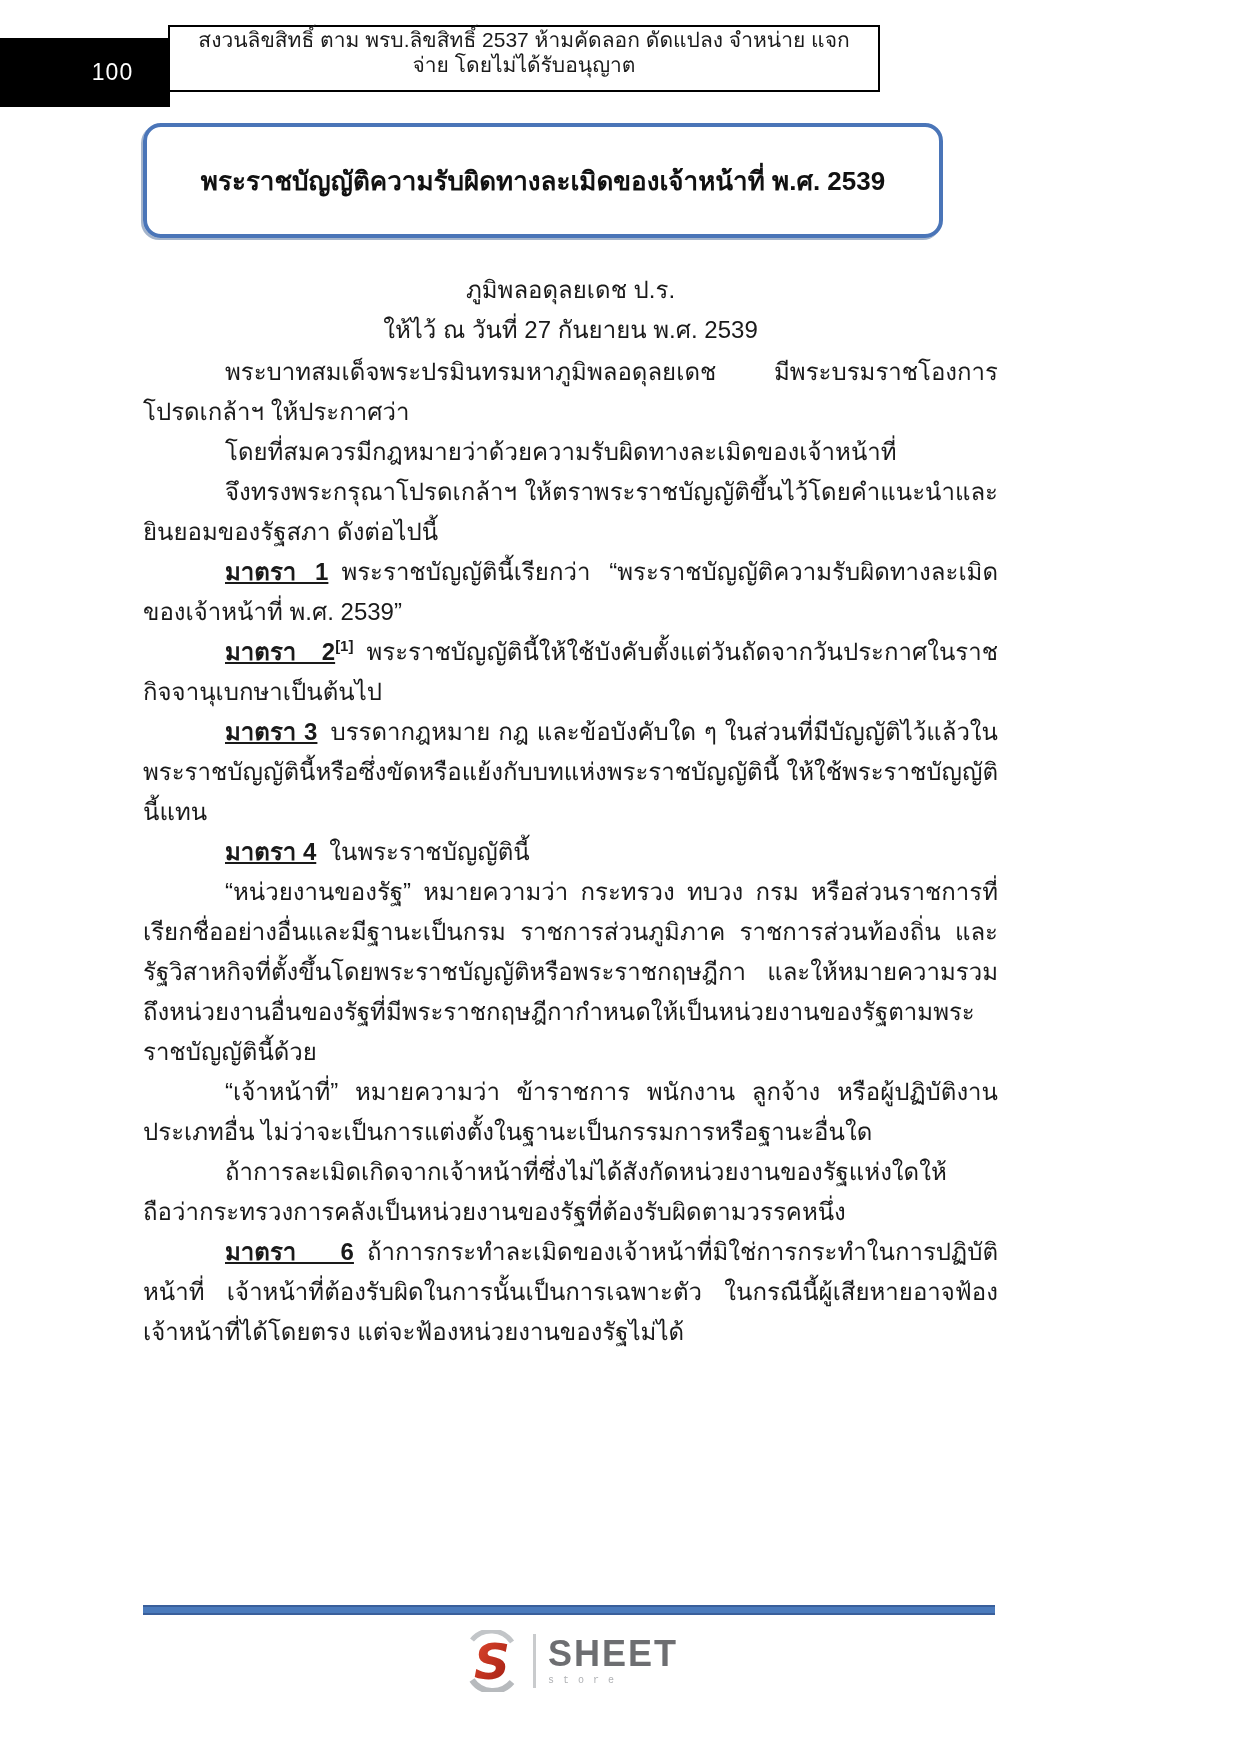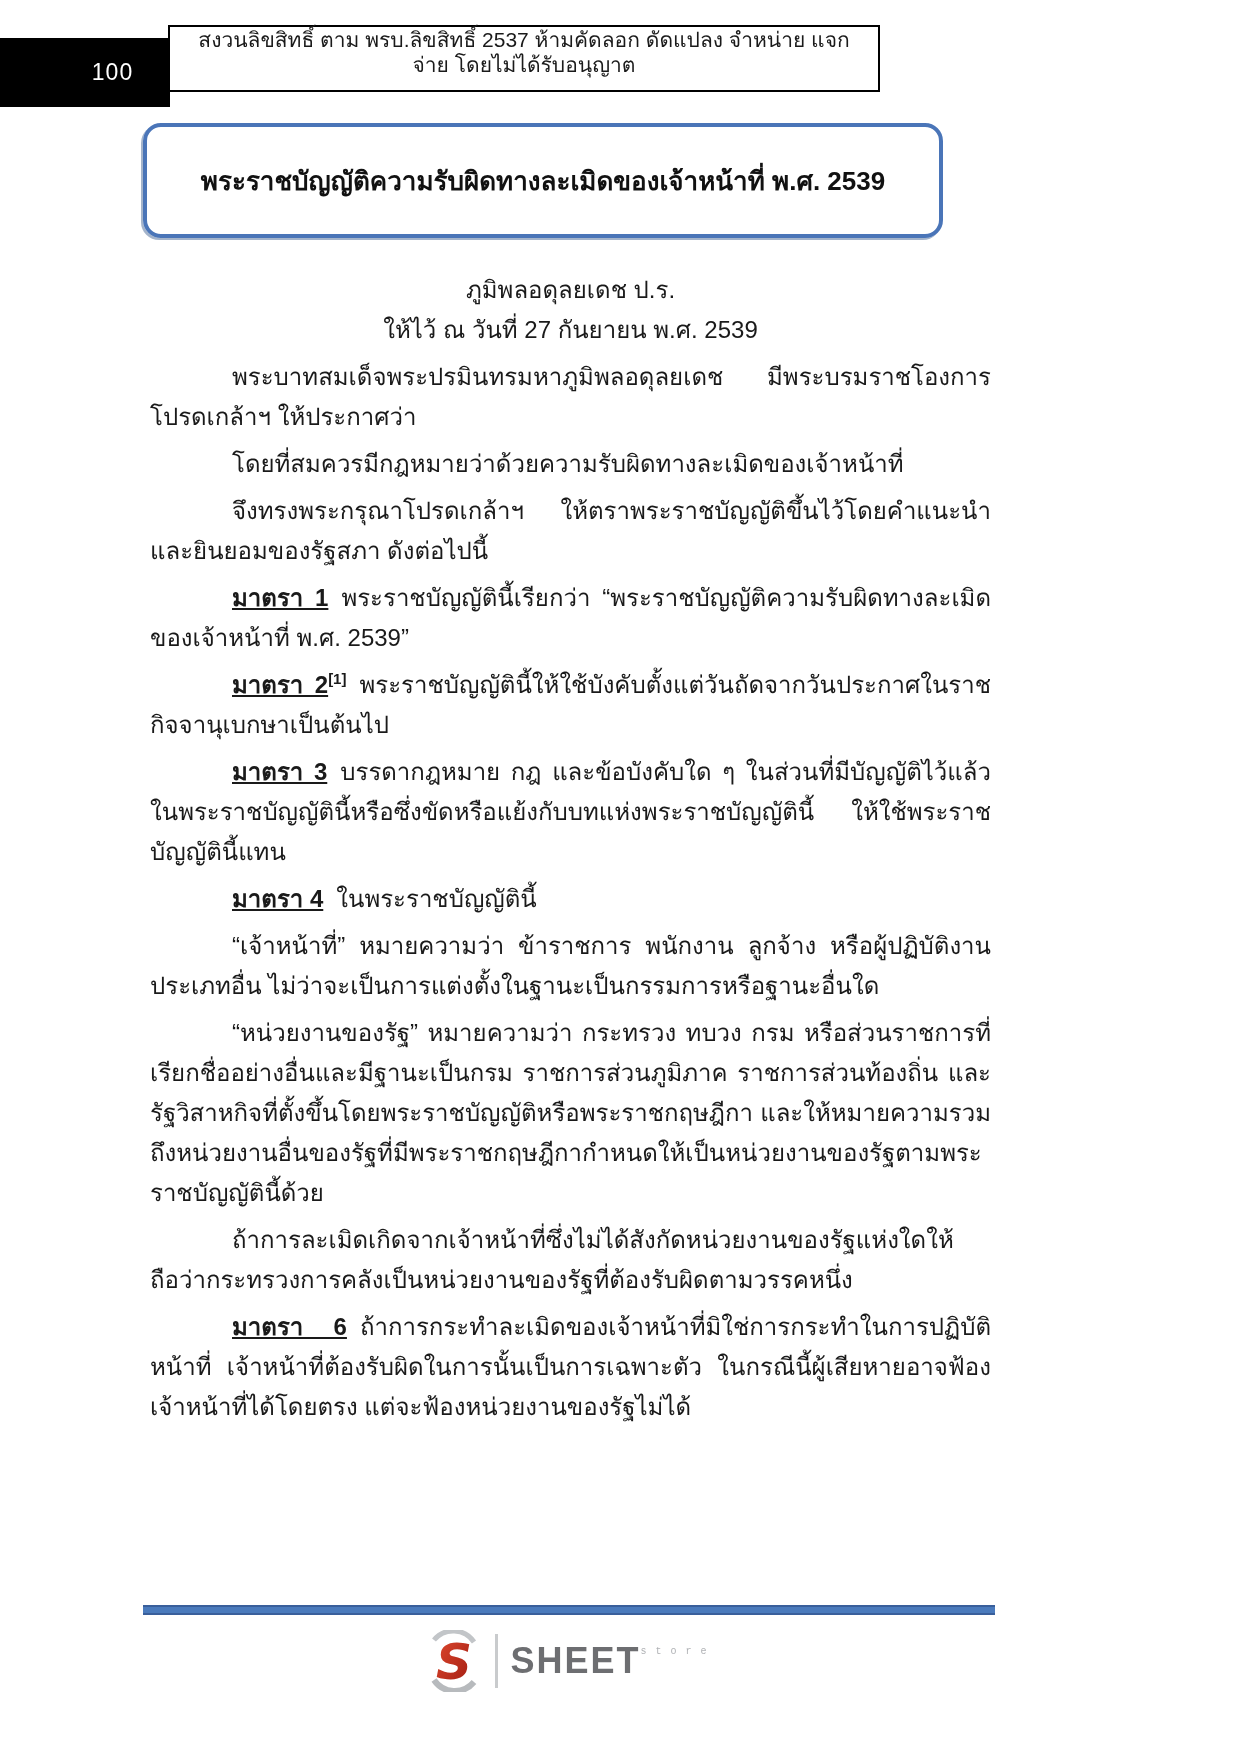--- a/index.html
+++ b/index.html
@@ -45,21 +45,21 @@
     text-align:center;
     font-size:24px;line-height:40px;
   }
   .body{
     margin-top:2px;
     width:855px;
     font-size:24px;line-height:40px;
     text-align:justify;
   }
   .body p{
-    margin:7px;
+    margin:0;
     text-indent:82px;
   }
   .lead{font-weight:700;}
   .lead:not(:empty){margin-right:13px;text-decoration:underline;}
   .para-sup{
     font-weight:700;font-size:15px;vertical-align:super;line-height:0;
   }
   .para-sup:not(:empty){margin-left:-13px;margin-right:13px;}
   .lead:empty,.para-sup:empty{display:none;}
   
@@ -67,21 +67,21 @@
     position:absolute;left:143px;top:1605px;width:852px;height:6px;
     background:#4a7abc;
     border-top:2px solid #395f9b;border-bottom:2px solid #395f9b;
   }
   .footer-logo{
     position:absolute;left:143px;top:1630px;width:855px;
     display:flex;align-items:center;justify-content:center;gap:12px;
   }
   .logo-mark{width:58px;height:62px;flex:0 0 auto;}
   .logo-divider{width:3px;height:54px;background:#c9cbcd;flex:0 0 auto;}
-  .logo-text{display:flex;flex-direction:row;line-height:1;}
+  .logo-text{display:flex;flex-direction:column;line-height:1;}
   .logo-brand{
     font-size:36px;font-weight:700;color:#6d6e71;letter-spacing:2px;
   }
   .logo-sub{
     margin-top:4px;font-size:10px;color:#b0b2b5;letter-spacing:9px;font-family:Liberation Mono, monospace;
   }
 </style>
 </head>
 <body>
 
@@ -106,22 +106,22 @@
     </div>
 
     <div class="body">
       <p><span>พระบาทสมเด็จพระปรมินทรมหาภูมิพลอดุลยเดช มีพระบรมราชโองการโปรดเกล้าฯ ให้ประกาศว่า</span></p>
       <p><span>โดยที่สมควรมีกฎหมายว่าด้วยความรับผิดทางละเมิดของเจ้าหน้าที่</span></p>
       <p><span>จึงทรงพระกรุณาโปรดเกล้าฯ ให้ตราพระราชบัญญัติขึ้นไว้โดยคำแนะนำและยินยอมของรัฐสภา ดังต่อไปนี้</span></p>
       <p><b class="lead">มาตรา 1</b><span>พระราชบัญญัตินี้เรียกว่า “พระราชบัญญัติความรับผิดทางละเมิดของเจ้าหน้าที่ พ.ศ. 2539”</span></p>
       <p><b class="lead">มาตรา 2</b><sup class="para-sup">[1]</sup><span>พระราชบัญญัตินี้ให้ใช้บังคับตั้งแต่วันถัดจากวันประกาศในราชกิจจานุเบกษาเป็นต้นไป</span></p>
       <p><b class="lead">มาตรา 3</b><span>บรรดากฎหมาย กฎ และข้อบังคับใด ๆ ในส่วนที่มีบัญญัติไว้แล้วในพระราชบัญญัตินี้หรือซึ่งขัดหรือแย้งกับบทแห่งพระราชบัญญัตินี้ ให้ใช้พระราชบัญญัตินี้แทน</span></p>
       <p><b class="lead">มาตรา 4</b><span>ในพระราชบัญญัตินี้</span></p>
+      <p><span>“หน่วยงานของรัฐ” หมายความว่า กระทรวง ทบวง กรม หรือส่วนราชการที่เรียกชื่ออย่างอื่นและมีฐานะเป็นกรม ราชการส่วนภูมิภาค ราชการส่วนท้องถิ่น และรัฐวิสาหกิจที่ตั้งขึ้นโดยพระราชบัญญัติหรือพระราชกฤษฎีกา และให้หมายความรวมถึงหน่วยงานอื่นของรัฐที่มีพระราชกฤษฎีกากำหนดให้เป็นหน่วยงานของรัฐตามพระราชบัญญัตินี้ด้วย</span></p>
       <p><span>“เจ้าหน้าที่” หมายความว่า ข้าราชการ พนักงาน ลูกจ้าง หรือผู้ปฏิบัติงานประเภทอื่น ไม่ว่าจะเป็นการแต่งตั้งในฐานะเป็นกรรมการหรือฐานะอื่นใด</span></p>
-      <p><span>“หน่วยงานของรัฐ” หมายความว่า กระทรวง ทบวง กรม หรือส่วนราชการที่เรียกชื่ออย่างอื่นและมีฐานะเป็นกรม ราชการส่วนภูมิภาค ราชการส่วนท้องถิ่น และรัฐวิสาหกิจที่ตั้งขึ้นโดยพระราชบัญญัติหรือพระราชกฤษฎีกา และให้หมายความรวมถึงหน่วยงานอื่นของรัฐที่มีพระราชกฤษฎีกากำหนดให้เป็นหน่วยงานของรัฐตามพระราชบัญญัตินี้ด้วย</span></p>
       <p><span>ถ้าการละเมิดเกิดจากเจ้าหน้าที่ซึ่งไม่ได้สังกัดหน่วยงานของรัฐแห่งใดให้ถือว่ากระทรวงการคลังเป็นหน่วยงานของรัฐที่ต้องรับผิดตามวรรคหนึ่ง</span></p>
       <p><b class="lead">มาตรา 6</b><span>ถ้าการกระทำละเมิดของเจ้าหน้าที่มิใช่การกระทำในการปฏิบัติหน้าที่ เจ้าหน้าที่ต้องรับผิดในการนั้นเป็นการเฉพาะตัว ในกรณีนี้ผู้เสียหายอาจฟ้องเจ้าหน้าที่ได้โดยตรง แต่จะฟ้องหน่วยงานของรัฐไม่ได้</span></p>
     </div>
   </div>
 
   <div class="footer-line"></div>
   <div class="footer-logo">
     <svg class="logo-mark" viewBox="0 0 58 62" xmlns="http://www.w3.org/2000/svg">
       <defs>
         <linearGradient id="redS" x1="0" y1="0" x2="1" y2="1">

